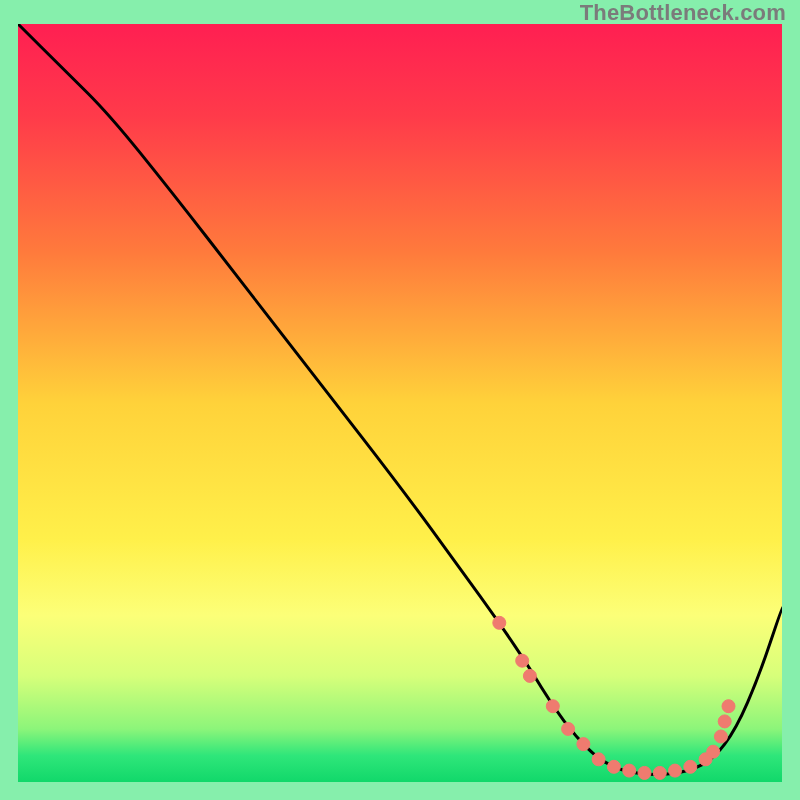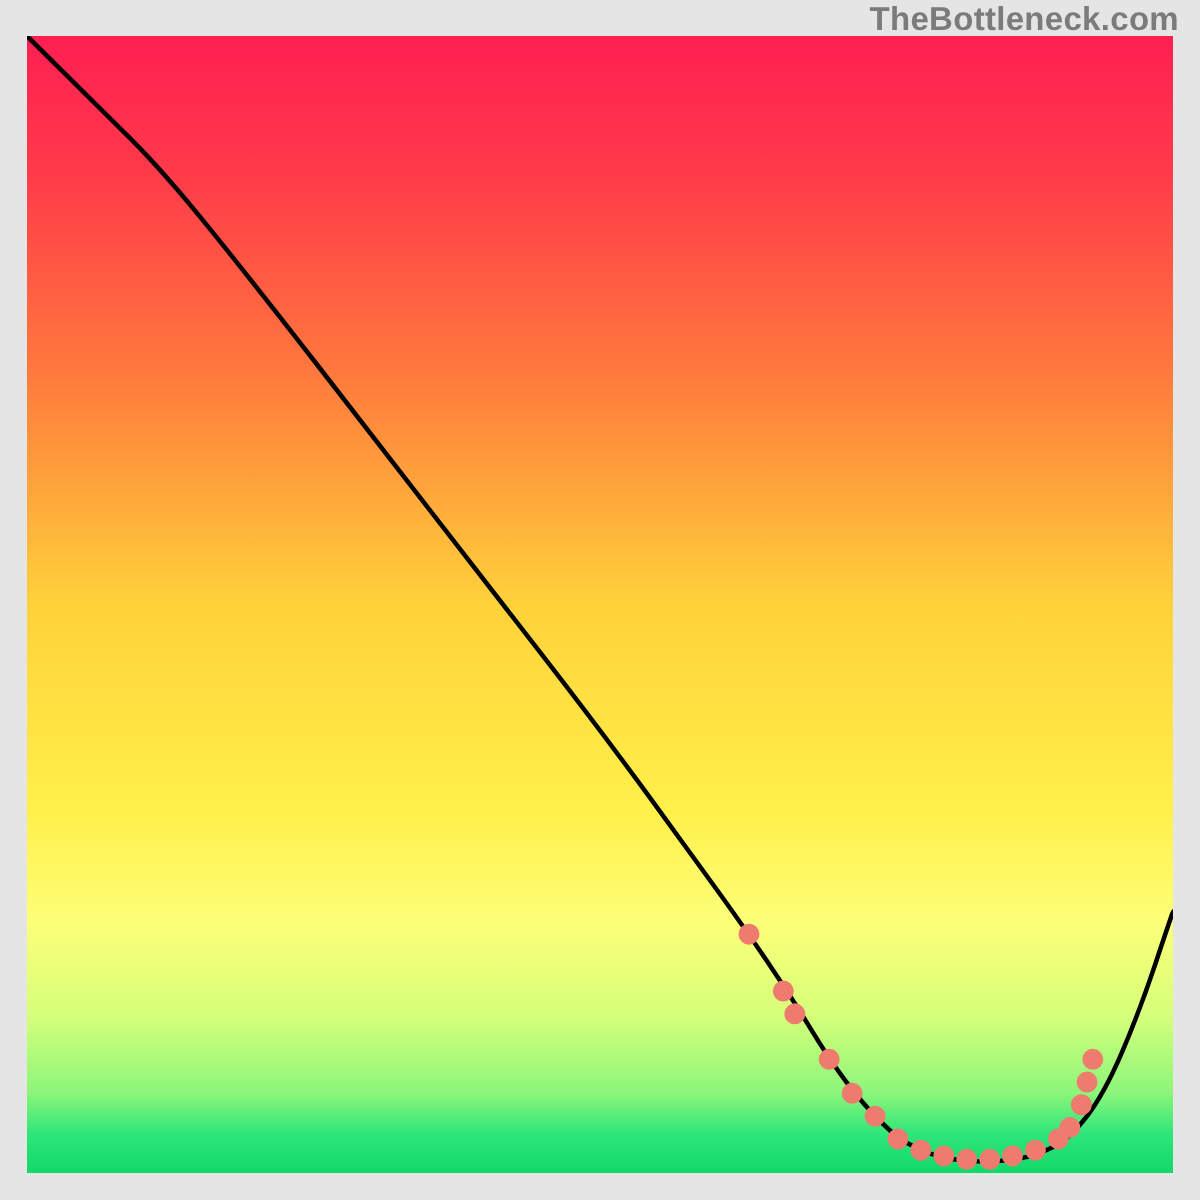--- a/index.html
+++ b/index.html
@@ -8,21 +8,21 @@
     width: 800px;
     height: 800px;
     background: #000;
     font-family: Arial, Helvetica, sans-serif;
     overflow: hidden;
   }
   .frame {
     position: relative;
     width: 800px;
     height: 800px;
-    background: #e5e5e5;
+    background: #86efac;
   }
   .watermark {
     position: absolute;
     top: 0;
     right: 14px;
     color: #7b7b7b;
     font-size: 22px;
     font-weight: 600;
     letter-spacing: 0.2px;
     user-select: none;

